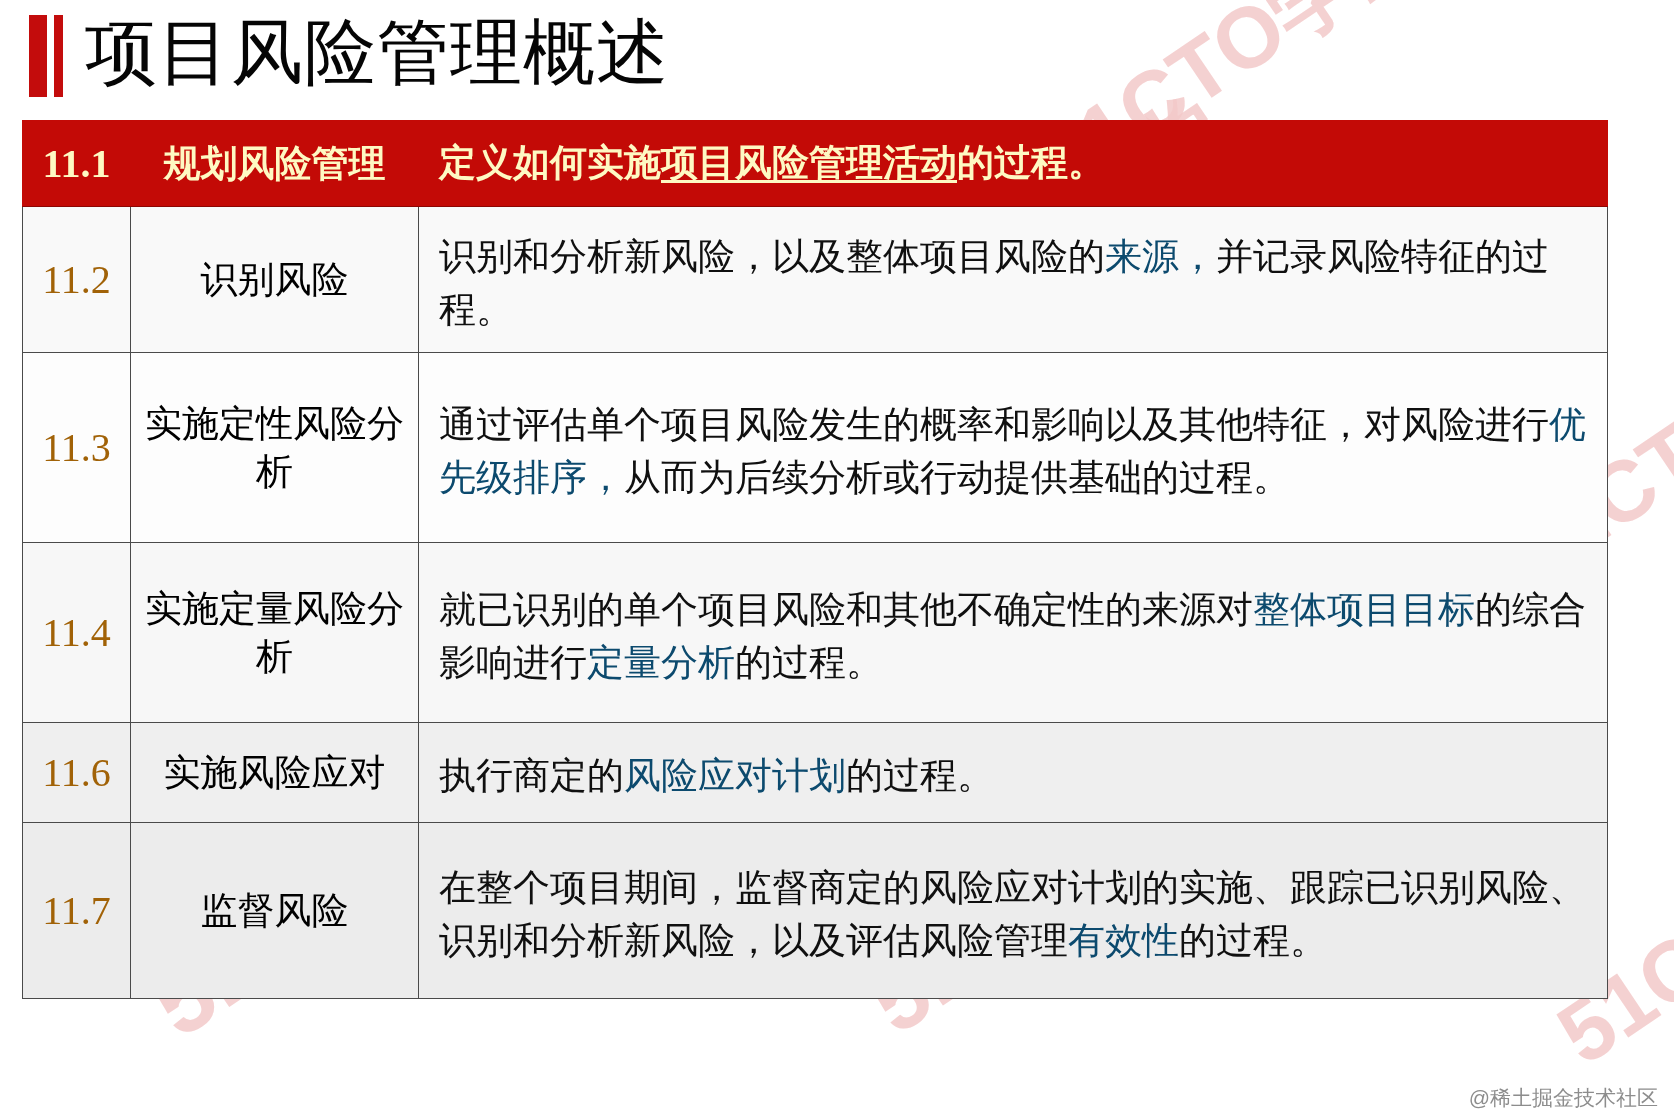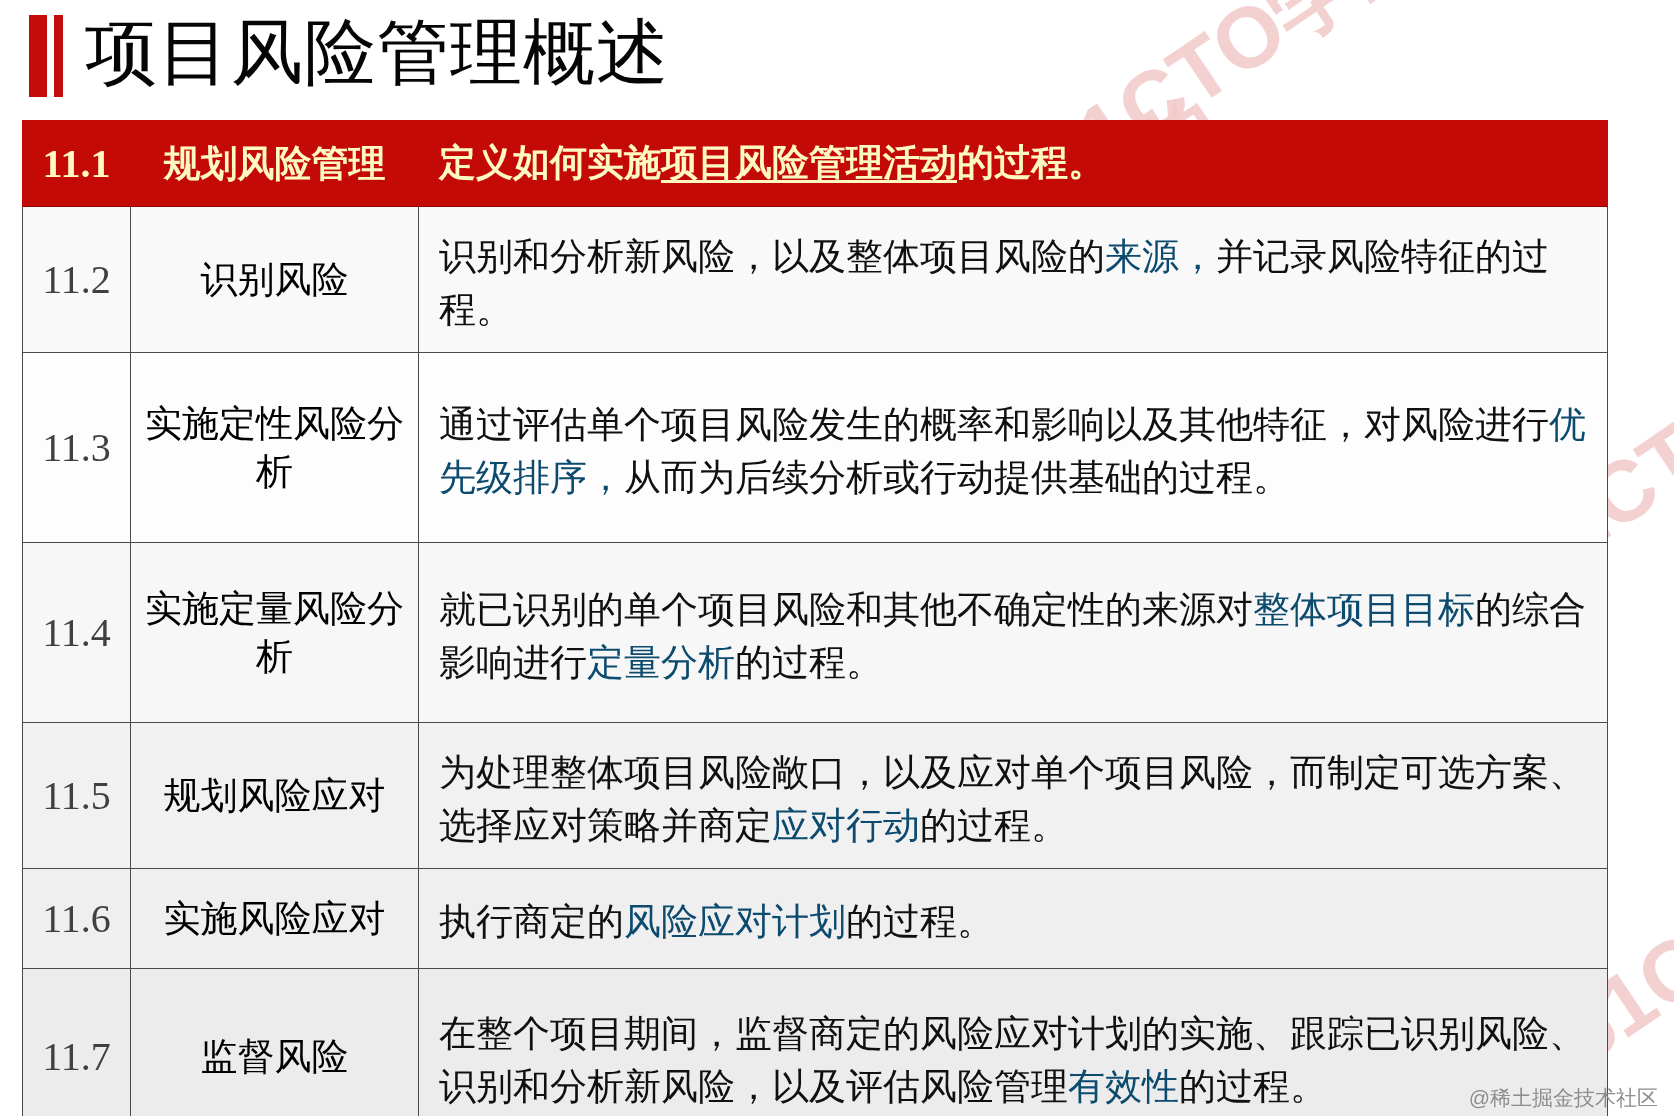--- a/index.html
+++ b/index.html
@@ -101,21 +101,21 @@
     border-color: #c30a06;
     border-bottom-color: #8d0603;
   }
   tr.hdr td.id, tr.hdr td.nm, tr.hdr td.ds {
     color: #fef9c3;
   }
 
   td.id {
     text-align: center;
     font-size: 40px;
-    color: #404040;
+    color: #a16207;
     font-family: "Liberation Serif", "DejaVu Serif", serif;
     padding: 10px 0;
   }
   tr.hdr td.id {
     font-weight: bold;
     font-family: "Liberation Serif", "DejaVu Serif", serif;
   }
   td.nm {
     text-align: center;
     font-size: 37px;
@@ -199,25 +199,20 @@
         <tr class="row-2">
           <td class="id">11.3</td>
           <td class="nm">实施定性风险分析</td>
           <td class="ds"><span>通过评估单个项目风险发生的概率和影响以及其他特征，对风险进行</span><span class="hl">优先级排序，</span><span>从而为后续分析或行动提供基础的过程。</span></td>
         </tr>
         <tr class="row-3">
           <td class="id">11.4</td>
           <td class="nm">实施定量风险分析</td>
           <td class="ds"><span>就已识别的单个项目风险和其他不确定性的来源对</span><span class="hl">整体项目目标</span><span>的综合影响进行</span><span class="hl">定量分析</span><span>的过程。</span></td>
         </tr>
-        <tr class="row-4">
-          <td class="id">11.5</td>
-          <td class="nm">规划风险应对</td>
-          <td class="ds"><span>为处理整体项目风险敞口，以及应对单个项目风险，而制定可选方案、选择应对策略并商定</span><span class="hl">应对行动</span><span>的过程。</span></td>
-        </tr>
         <tr class="row-5">
           <td class="id">11.6</td>
           <td class="nm">实施风险应对</td>
           <td class="ds"><span>执行商定的</span><span class="hl">风险应对计划</span><span>的过程。</span></td>
         </tr>
         <tr class="row-6">
           <td class="id">11.7</td>
           <td class="nm">监督风险</td>
           <td class="ds"><span>在整个项目期间，监督商定的风险应对计划的实施、跟踪已识别风险、识别和分析新风险，以及评估风险管理</span><span class="hl">有效性</span><span>的过程。</span></td>
         </tr>

